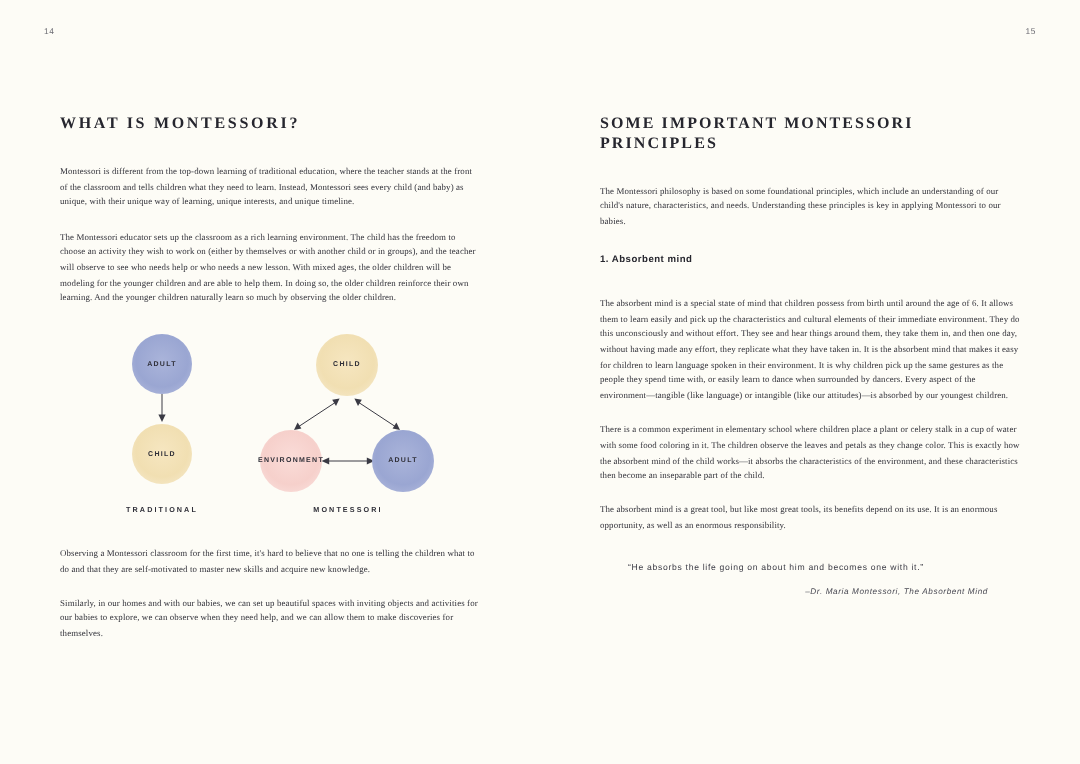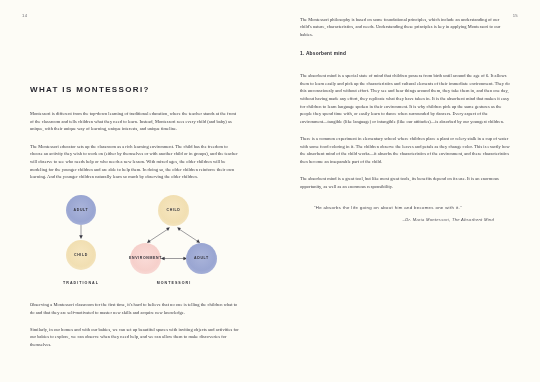--- a/index.html
+++ b/index.html
@@ -17,27 +17,27 @@
 
   .folio{
     position:absolute;top:13px;
     font-family:"Liberation Sans", sans-serif;
     font-size:4.2px;letter-spacing:.3px;color:#6b6b72;
   }
   .folio.l{left:22px;}
   .folio.r{right:22px;}
 
   h1.head{
-    font-family:Liberation Sans, sans-serif;
+    font-family:Liberation Serif, serif;
     font-size:8px;
     font-weight:bold;
     letter-spacing:1.35px;
     color:#26262e;
     margin:0;
-    padding-top:85px;
+    padding-top:57px;
     line-height:1.2;
   }
   .page.right h1.head{letter-spacing:1.05px;}
 
   p.body{
     font-size:4.45px;
     line-height:1.72;
     text-align:left;
     margin:0;
     color:#33333b;
@@ -184,20 +184,21 @@
     </div>
 
     <p class="body">Observing a Montessori classroom for the first time, it's hard to believe that no one is telling the children what to do and that they are self-motivated to master new skills and acquire new knowledge.</p>
     <p class="body gap">Similarly, in our homes and with our babies, we can set up beautiful spaces with inviting objects and activities for our babies to explore, we can observe when they need help, and we can allow them to make discoveries for themselves.</p>
   </div>
 
   <div class="page right">
 
     <div class="folio r">15</div>
 
+    <h1 class="head">SOME IMPORTANT MONTESSORI PRINCIPLES</h1>
 
     <p class="body first">The Montessori philosophy is based on some foundational principles, which include an understanding of our child's nature, characteristics, and needs. Understanding these principles is key in applying Montessori to our babies.</p>
 
     <h2 class="sub">1. Absorbent mind</h2>
 
     <p class="body first">The absorbent mind is a special state of mind that children possess from birth until around the age of 6. It allows them to learn easily and pick up the characteristics and cultural elements of their immediate environment. They do this unconsciously and without effort. They see and hear things around them, they take them in, and then one day, without having made any effort, they replicate what they have taken in. It is the absorbent mind that makes it easy for children to learn language spoken in their environment. It is why children pick up the same gestures as the people they spend time with, or easily learn to dance when surrounded by dancers. Every aspect of the environment—tangible (like language) or intangible (like our attitudes)—is absorbed by our youngest children.</p>
     <p class="body gap">There is a common experiment in elementary school where children place a plant or celery stalk in a cup of water with some food coloring in it. The children observe the leaves and petals as they change color. This is exactly how the absorbent mind of the child works—it absorbs the characteristics of the environment, and these characteristics then become an inseparable part of the child.</p>
     <p class="body gap">The absorbent mind is a great tool, but like most great tools, its benefits depend on its use. It is an enormous opportunity, as well as an enormous responsibility.</p>
 
     <blockquote class="quote">

